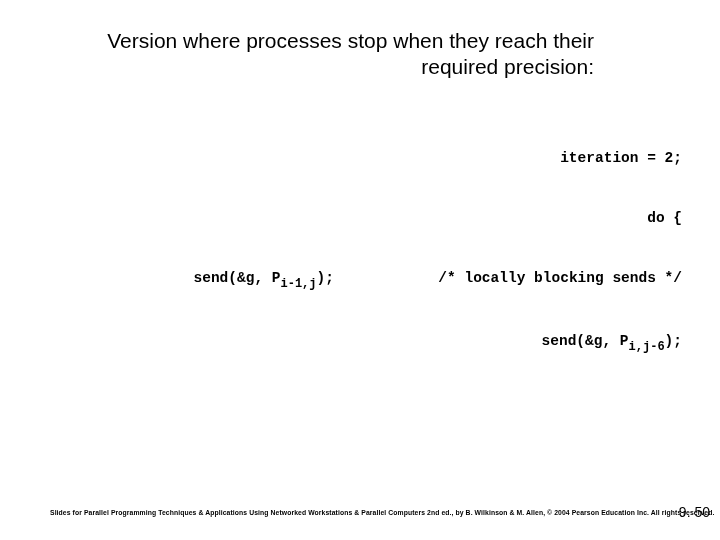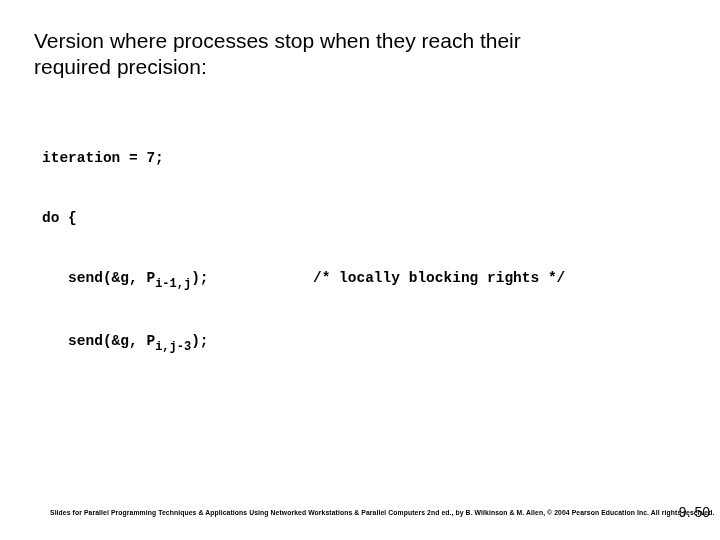--- a/index.html
+++ b/index.html
@@ -11,20 +11,21 @@
     font-family: Arial, Helvetica, sans-serif;
     color: #000;
     overflow: hidden;
     position: relative;
   }
   .slide {
     position: relative;
     width: 720px;
     height: 540px;
     box-sizing: border-box;
+    text-align: right;
   }
   .title {
     position: absolute;
     left: 34px;
     top: 28px;
     width: 560px;
     font-size: 21px;
     line-height: 1.25;
     font-weight: 400;
     color: #000;
@@ -65,24 +66,24 @@
   }
 </style>
 </head>
 <body>
 
 <div class="slide">
 
   <div class="title">Version where processes stop when they reach their required precision:</div>
 
   <div class="code">
-    <span class="line">iteration = 7;</span>
+    <span class="line">iteration = 2;</span>
     <span class="line">do {</span>
-    <span class="line"><span>   send(&amp;g, P</span><span class="sub">i-1,j</span><span>);</span><span class="cmt">            /* locally blocking rights */</span></span>
-    <span class="line"><span>   send(&amp;g, P</span><span class="sub">i,j-3</span><span>);</span></span>
+    <span class="line"><span>   send(&amp;g, P</span><span class="sub">i-1,j</span><span>);</span><span class="cmt">            /* locally blocking sends */</span></span>
+    <span class="line"><span>   send(&amp;g, P</span><span class="sub">i,j-6</span><span>);</span></span>
     
     
     
     
     
     
     
   </div>
 
   <div class="footer">Slides for Parallel Programming Techniques &amp; Applications Using Networked Workstations &amp; Parallel Computers 2nd ed., by B. Wilkinson &amp; M. Allen, © 2004 Pearson Education Inc. All rights reserved.</div>

